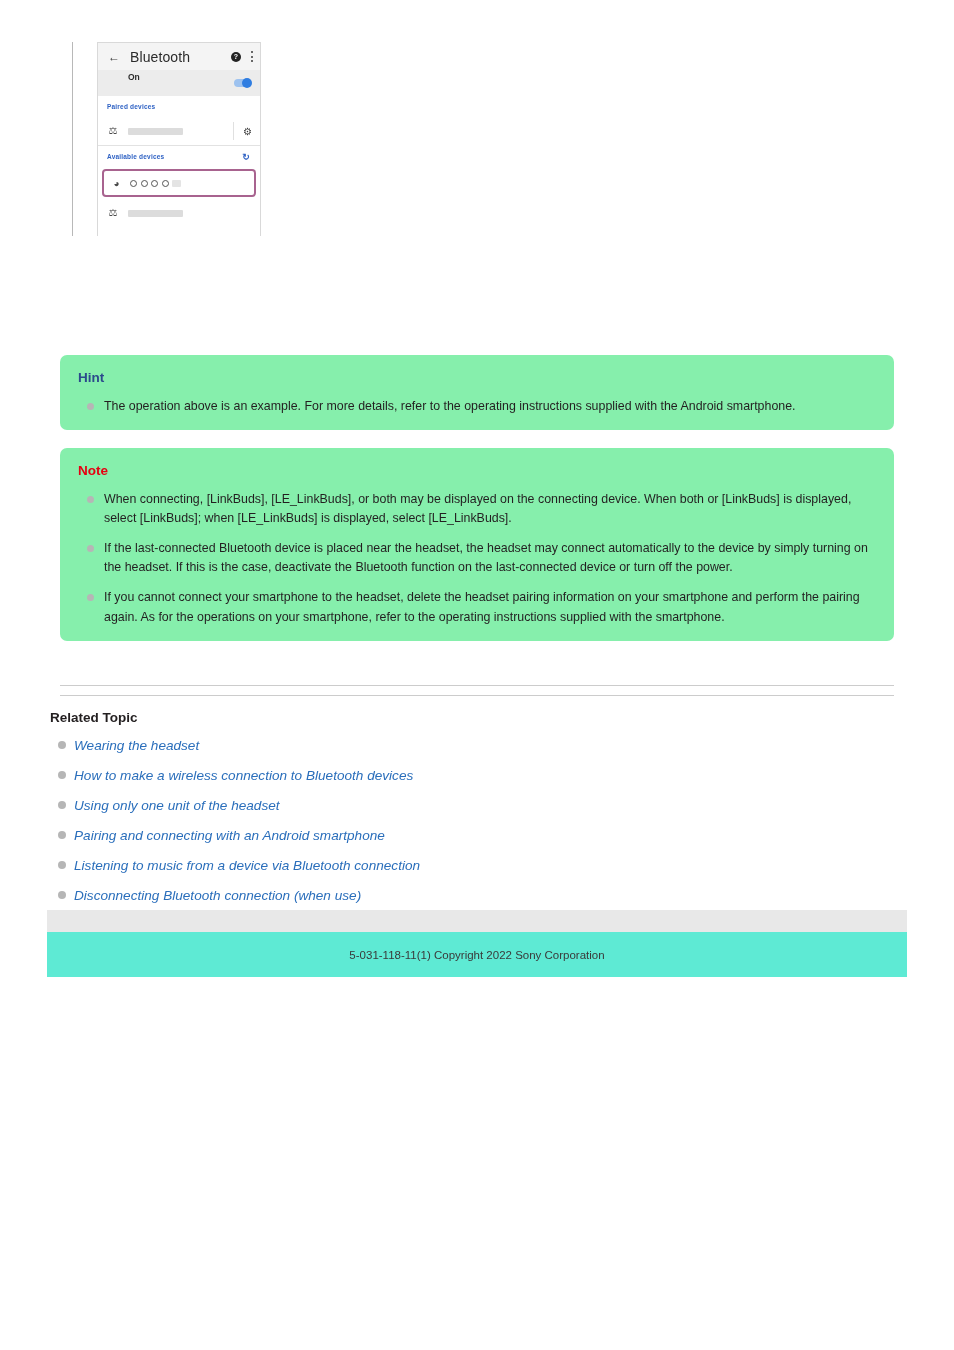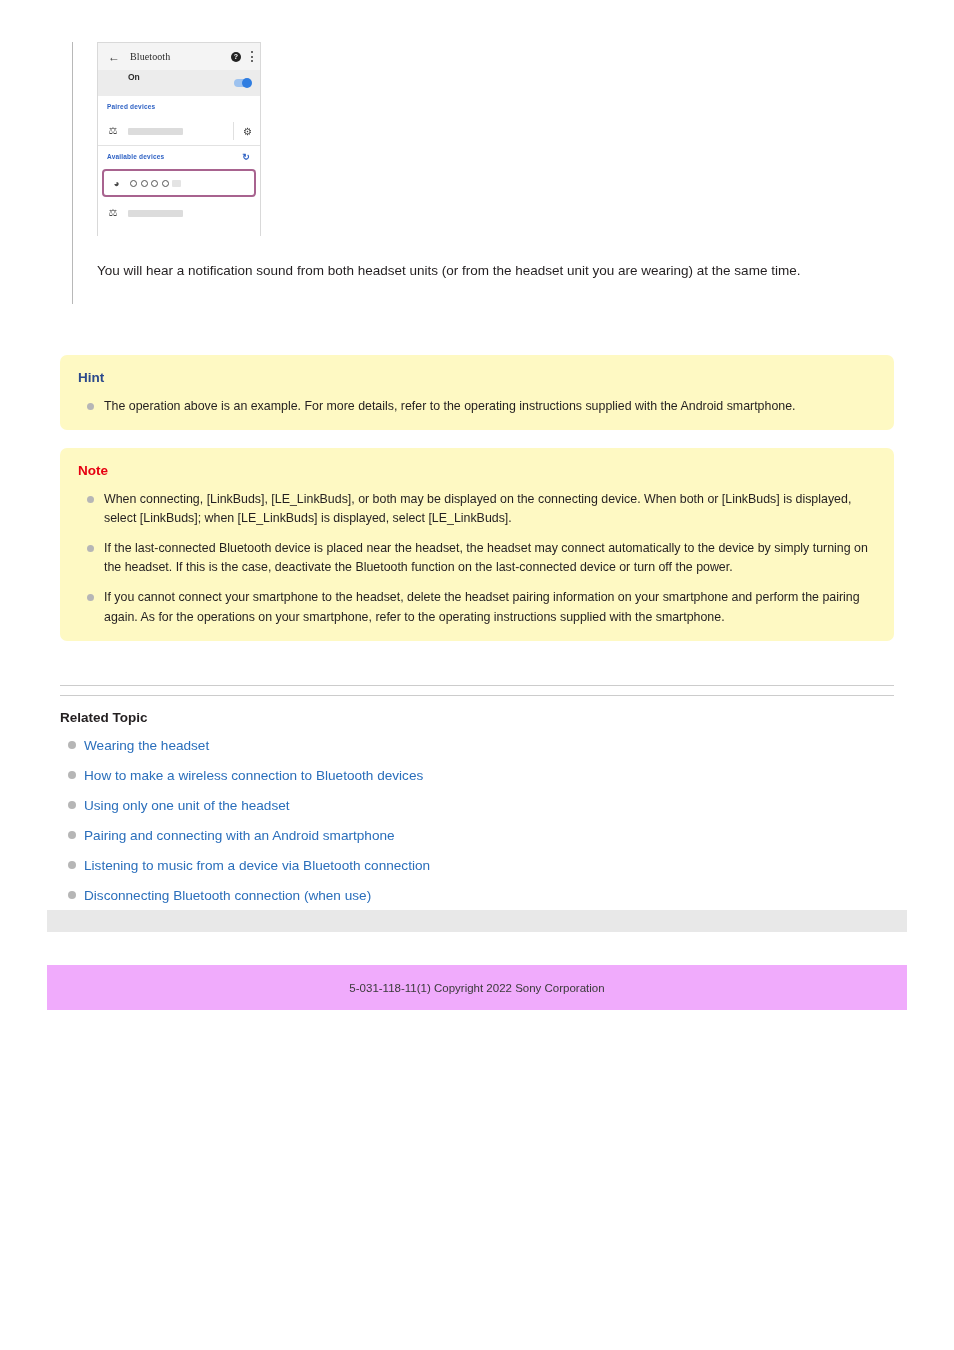--- a/index.html
+++ b/index.html
@@ -56,26 +56,25 @@
     position: relative;
   }
   .ps-back {
     font-size: 12px;
     color: #3c3c3c;
     line-height: 1;
     width: 16px;
     text-align: center;
   }
   .ps-title {
-    font-size: 10px;
+    font-size: 14px;
     color: #2b2b2b;
     margin-left: 8px;
     letter-spacing: .1px;
     white-space: nowrap;
-    font-family: Liberation Serif, serif;
   }
   .ps-appbar-right {
     position: absolute;
     right: 7px;
     top: 0;
     height: 27px;
     display: flex;
     align-items: center;
     gap: 9px;
   }
@@ -243,21 +242,21 @@
     margin-top: 24px;
     padding-bottom: 22px;
     max-width: 800px;
   }
 
   
   .callout {
     position: absolute;
     left: 60px;
     width: 834px;
-    background: #fef9c3;
+    background: #86efac;
     border-radius: 7px;
     box-sizing: border-box;
     padding: 16px 18px 14px 18px;
   }
   .callout-hint { top: 355px; }
   .callout-note { top: 448px; }
 
   .callout h3 {
     margin: 0 0 12px 0;
     font-size: 13.5px;
@@ -299,40 +298,41 @@
     width: 834px;
     height: 1px;
     background: #cccccc;
   }
   .rule-1 { top: 685px; }
   .rule-2 { top: 695px; }
 
   
   .related {
     position: absolute;
-    left: 60px;
+    left: 50px;
     top: 710px;
     width: 834px;
   }
   .related h4 {
     margin: 0 0 10px 0;
     font-size: 13.5px;
     font-weight: bold;
     color: #231f20;
   }
   ul.links {
     list-style: none;
     margin: 0;
     padding: 0;
   }
   ul.links li {
     position: relative;
     padding-left: 24px;
     margin-bottom: 10px;
     line-height: 1.25;
+    font-style: italic;
   }
   ul.links li::before {
     content: "";
     position: absolute;
     left: 8px;
     top: 6px;
     width: 8px;
     height: 8px;
     border-radius: 50%;
     background: #b6b6b6;
@@ -348,24 +348,24 @@
     position: absolute;
     left: 47px;
     top: 910px;
     width: 860px;
     height: 22px;
     background: #e8e8e8;
   }
   .footer-bar {
     position: absolute;
     left: 47px;
-    top: 965px;
+    top: 932px;
     width: 860px;
     height: 45px;
-    background: #f0abfc;
+    background: #5eead4;
     display: flex;
     align-items: center;
     justify-content: center;
   }
   .footer-bar span {
     font-size: 11.5px;
     color: #3a3a3a;
   }
 
   .page-number {
@@ -433,21 +433,20 @@
         </span>
       </div>
 
       <div class="ps-devrow">
         <span class="ps-bticon">⚖</span>
         <span class="ps-namebar"></span>
       </div>
 
     </div>
 
-    <div class="step-text">You will hear a notification sound from both headset units (or from the headset unit you are wearing) at the same time.</div>
   </div>
 
   <div class="callout callout-hint">
     <h3 class="hint-title">Hint</h3>
     <ul class="bullets">
       <li>The operation above is an example. For more details, refer to the operating instructions supplied with the Android smartphone.</li>
     </ul>
   </div>
 
   <div class="callout callout-note">

